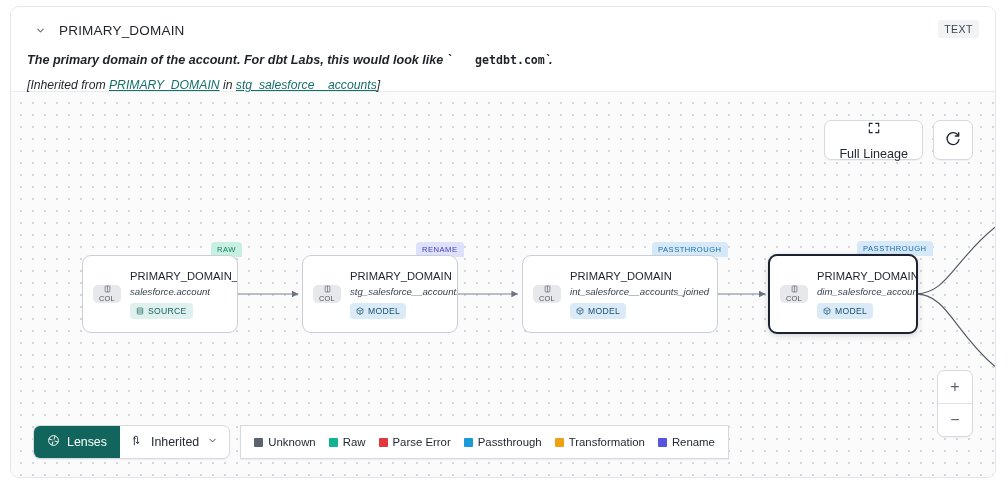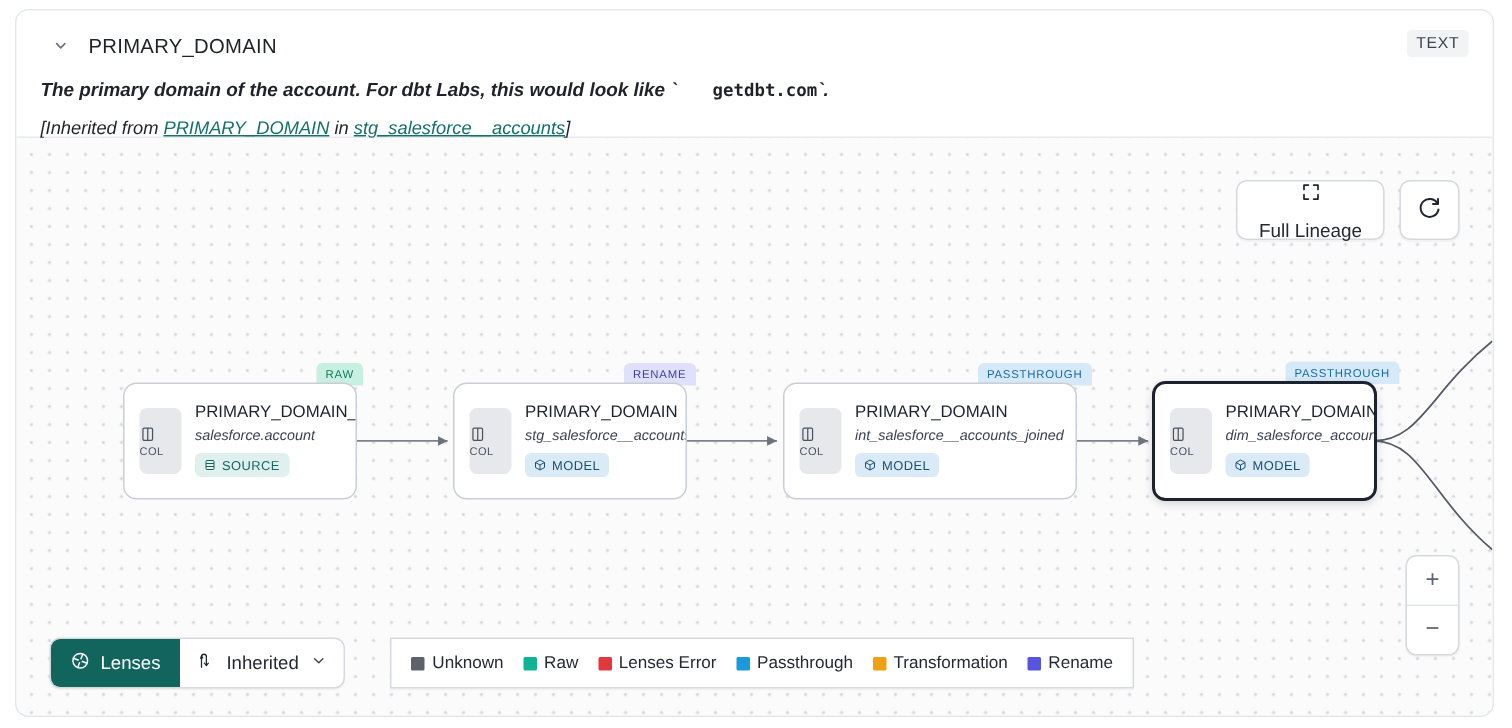--- a/index.html
+++ b/index.html
@@ -154,27 +154,28 @@
     align-items: center;
     cursor: pointer;
     z-index: 3;
   }
   .node.selected {
     border: 2px solid #1c2330;
     box-shadow: 0 2px 6px rgba(16,24,40,.16);
   }
   .node .col-chip {
     width: 28px;
-    height: 44px;
+    height: 18px;
     background: #e6e8eb;
     border-radius: 5px;
     margin-left: 10px;
     flex: 0 0 auto;
     display: flex;
     flex-direction: column;
+    align-items: center;
     justify-content: center;
     gap: 1px;
     color: #4b5361;
   }
   .node .col-chip span {
     font-size: 7.4px;
     letter-spacing: .3px;
   }
   .node-body {
     padding-left: 9px;
@@ -244,21 +245,21 @@
   }
   .zoomctl div:first-child { border-bottom: 1px solid #e0e3e8; }
 
   
   .bottombar {
     position: absolute;
     left: 22px;
     bottom: 18px;
     display: flex;
     align-items: center;
-    gap: 30px;
+    gap: 10px;
   }
   .seg {
     display: flex;
     border: 1px solid #d6d9de;
     border-radius: 7px;
     overflow: hidden;
     background: #fff;
     height: 32px;
     box-shadow: 0 1px 1px rgba(16,24,40,.05);
   }
@@ -490,21 +491,21 @@
           <div class="legend-item">
             <span class="swatch" style="background: rgb(92, 98, 108);"></span>
             <span>Unknown</span>
           </div>
           <div class="legend-item">
             <span class="swatch" style="background: rgb(18, 179, 146);"></span>
             <span>Raw</span>
           </div>
           <div class="legend-item">
             <span class="swatch" style="background: rgb(224, 56, 60);"></span>
-            <span>Lenses Error</span>
+            <span>Parse Error</span>
           </div>
           <div class="legend-item">
             <span class="swatch" style="background: rgb(26, 154, 216);"></span>
             <span>Passthrough</span>
           </div>
           <div class="legend-item">
             <span class="swatch" style="background: rgb(240, 161, 19);"></span>
             <span>Transformation</span>
           </div>
           <div class="legend-item">

